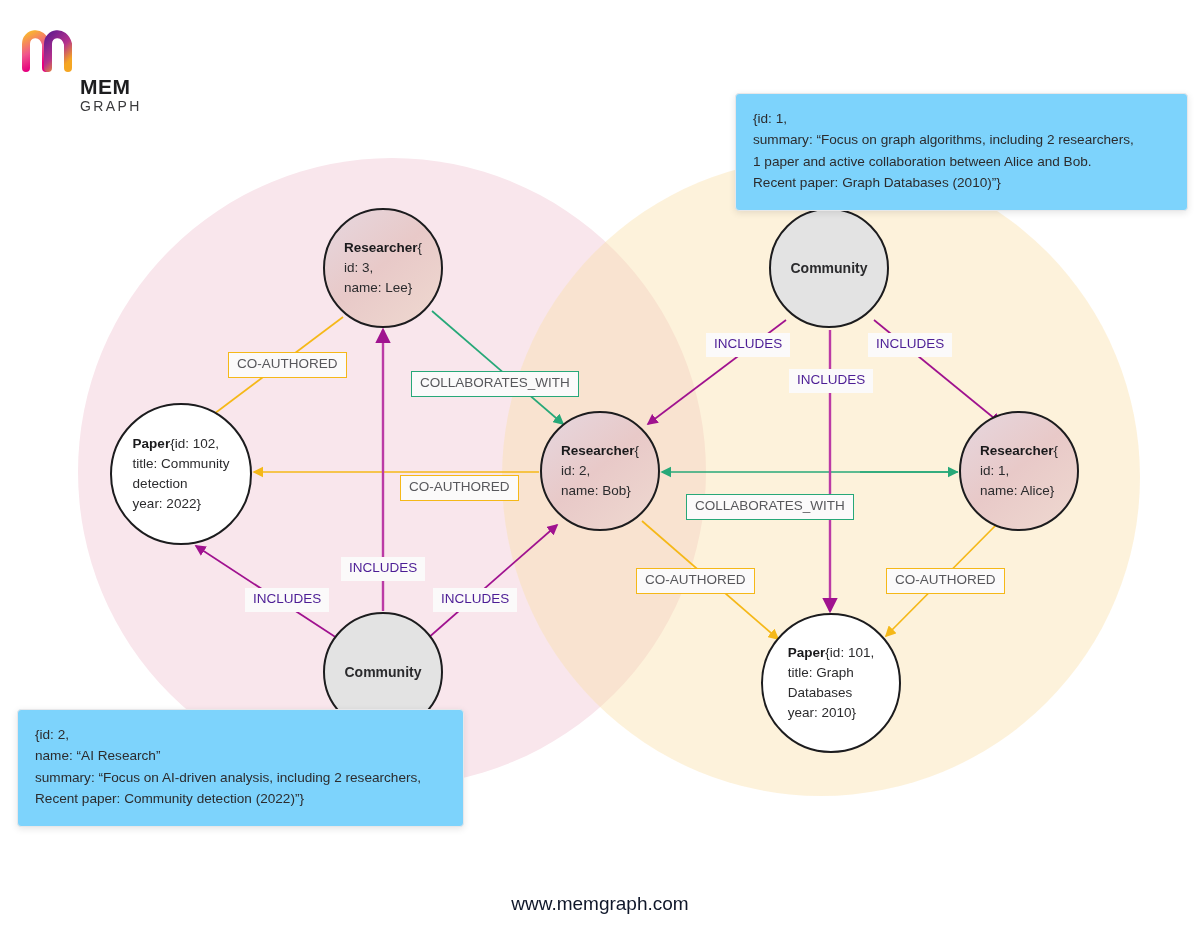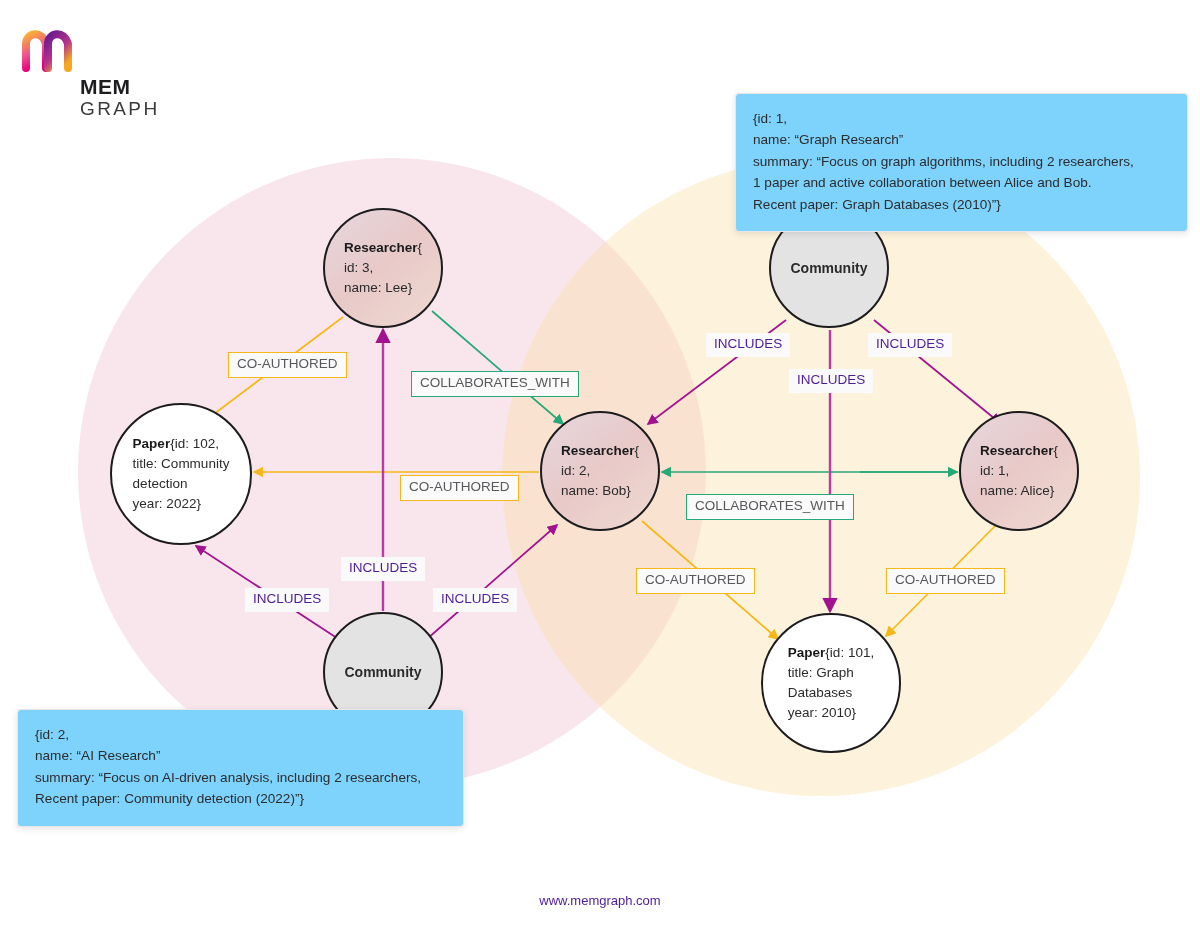--- a/index.html
+++ b/index.html
@@ -38,21 +38,21 @@
   #logo .logo-mem {
     display: block;
     font-size: 21px;
     font-weight: bold;
     letter-spacing: 0.5px;
     color: #1d1d1f;
     margin-top: 48px;
   }
   #logo .logo-graph {
     display: block;
-    font-size: 19px;
+    font-size: 14px;
     font-weight: normal;
     letter-spacing: 2.4px;
     color: #3a3a3c;
     margin-top: 2px;
   }
 
   
   .venn {
     position: absolute;
     border-radius: 50%;
@@ -160,22 +160,22 @@
   #card-graph-research { left: 735px; top: 93px; width: 453px; }
   #card-ai-research    { left: 17px;  top: 709px; width: 447px; }
 
   
   #footer {
     position: absolute;
     left: 0;
     top: 893px;
     width: 1200px;
     text-align: center;
-    font-size: 13px;
-    color: #4c1d95;
+    font-size: 19px;
+    color: #0f172a;
   }
 </style>
 </head>
 <body>
 
 <div id="stage">
 
   <div class="venn" id="venn-left"></div>
   <div class="venn" id="venn-right"></div>
 
@@ -271,21 +271,20 @@
 
   <div class="elabel plain" style="left:706px; top:333px;">INCLUDES</div>
   <div class="elabel plain" style="left:868px; top:333px;">INCLUDES</div>
   <div class="elabel plain" style="left:789px; top:369px;">INCLUDES</div>
   <div class="elabel plain" style="left:341px; top:557px;">INCLUDES</div>
   <div class="elabel plain" style="left:245px; top:588px;">INCLUDES</div>
   <div class="elabel plain" style="left:433px; top:588px;">INCLUDES</div>
 
   <div class="infocard" id="card-graph-research">
     <div class="line">{id: 1,</div>
-    <div class="line">name: “Graph Research”</div>
     <div class="line">summary: “Focus on graph algorithms, including 2 researchers,</div>
     <div class="line">1 paper and active collaboration between Alice and Bob.</div>
     <div class="line">Recent paper: Graph Databases (2010)”}</div>
   </div>
 
   <div class="infocard" id="card-ai-research">
     <div class="line">{id: 2,</div>
     <div class="line">name: “AI Research”</div>
     <div class="line">summary: “Focus on AI-driven analysis, including 2 researchers,</div>
     <div class="line">Recent paper: Community detection (2022)”}</div>

